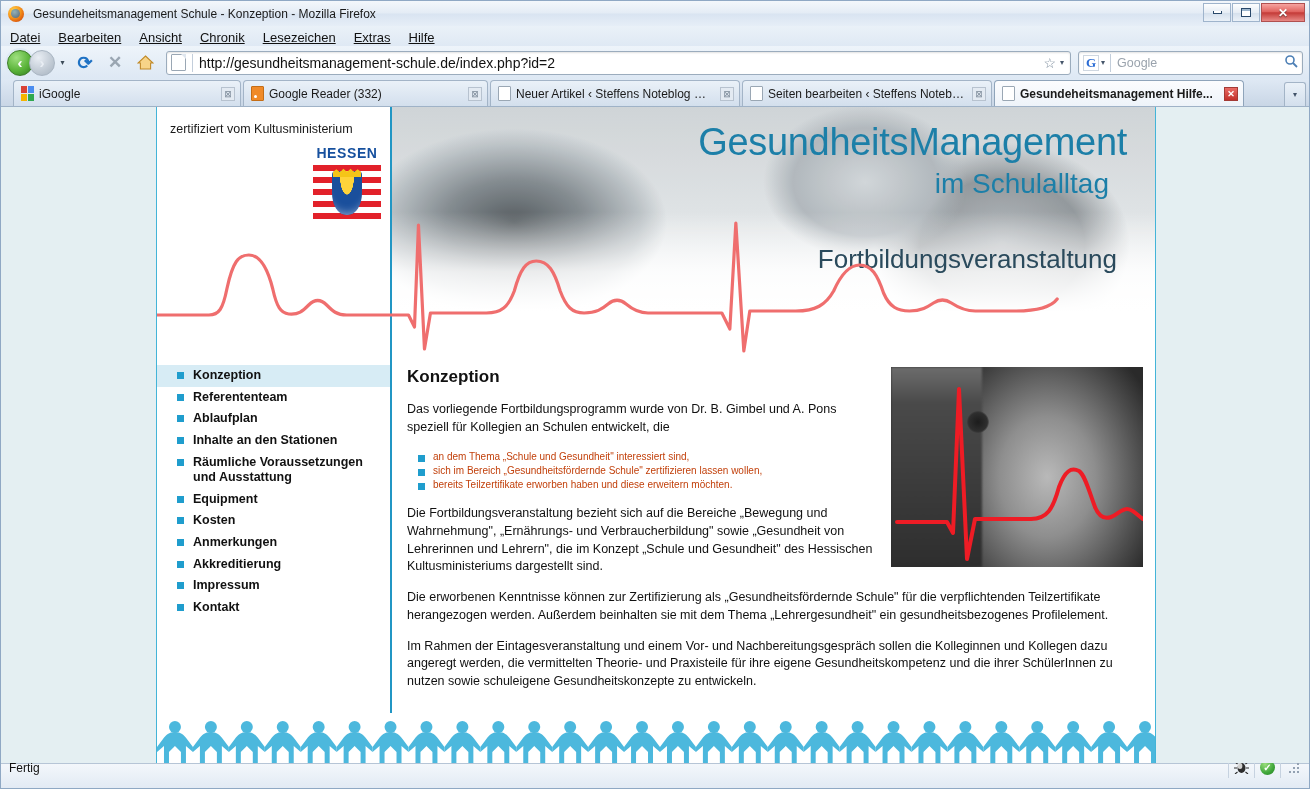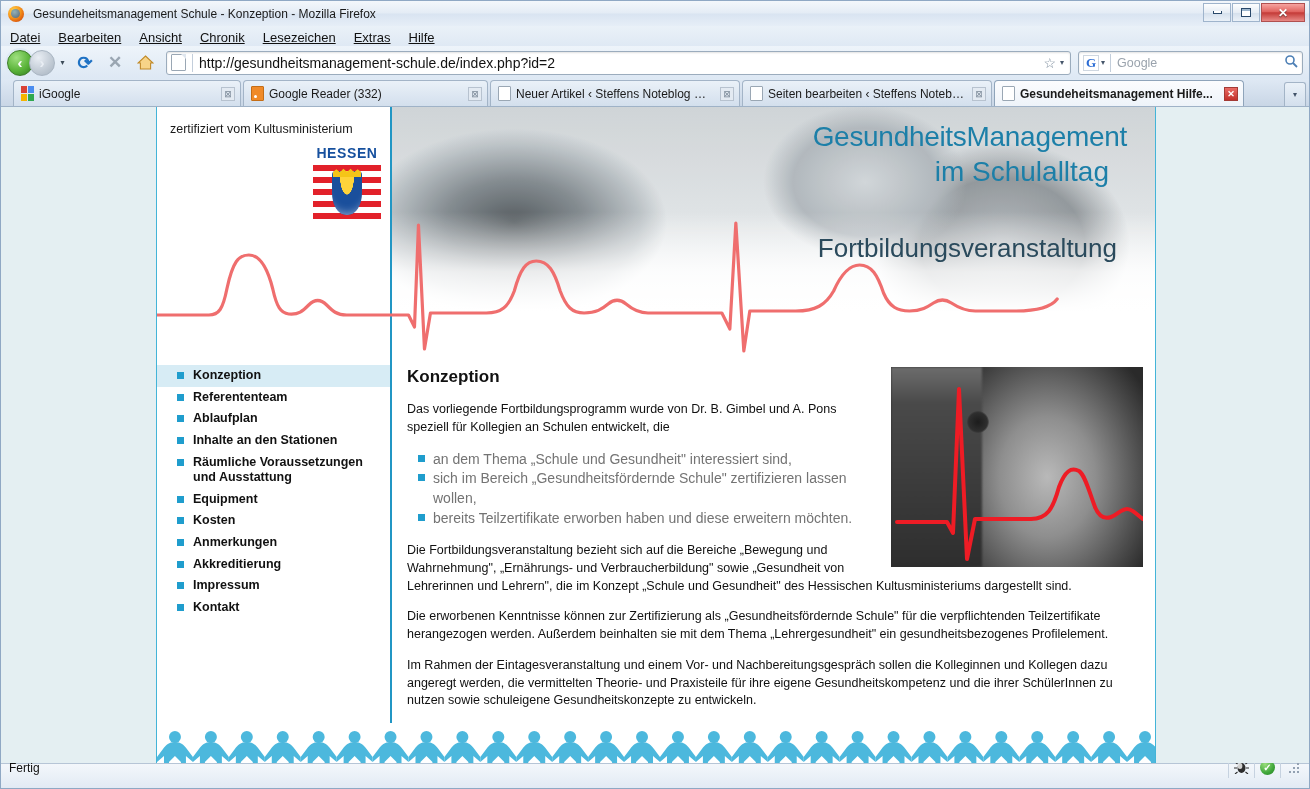--- a/index.html
+++ b/index.html
@@ -319,21 +319,21 @@
   #header-photo::after {
     content:""; position:absolute; inset:0;
     background: linear-gradient(to bottom, rgba(255,255,255,0) 42%, rgba(255,255,255,.82) 66%, #fff 82%);
   }
   #header-titles {
     position: absolute; inset: 0;
     padding: 10px 28px 0 0;
     text-align: right;
   }
   #title-main {
-    font-size: 28px; color: #1c7fa8; font-weight: normal;
+    font-size: 38px; color: #1c7fa8; font-weight: normal;
     letter-spacing: -.3px; line-height: 1.15;
     margin-top: 4px;
   }
   #title-sub {
     font-size: 28px; color: #1c7fa8; font-weight: normal;
     line-height: 1.2; margin-top: 2px; padding-right: 18px;
   }
   #title-third {
     font-size: 26px; color: #2a4a5c; font-weight: normal;
     margin-top: 44px; padding-right: 10px;
@@ -396,21 +396,21 @@
     font-size: 17px; font-weight: bold; color: #111;
     margin: 0 0 14px 0;
   }
   .para {
     font-size: 12.5px; color: #111; line-height: 1.42;
     margin: 0 0 13px 0;
   }
   .bullet-list { margin: 0 0 13px 0; padding: 0; list-style: none; }
   .bullet-list li {
     display: flex; align-items: flex-start;
-    font-size: 14px; color: #737373; line-height: 1.42;
+    font-size: 10px; color: #c2410c; line-height: 1.42;
     padding-left: 11px;
   }
   .bullet-list li .li-bullet {
     flex: 0 0 7px; width: 7px; height: 7px;
     background: #1f9dcd; margin: 5px 8px 0 0;
   }
 
   
   #site-footer {
     flex: 0 0 50px; position: relative; overflow: hidden;

